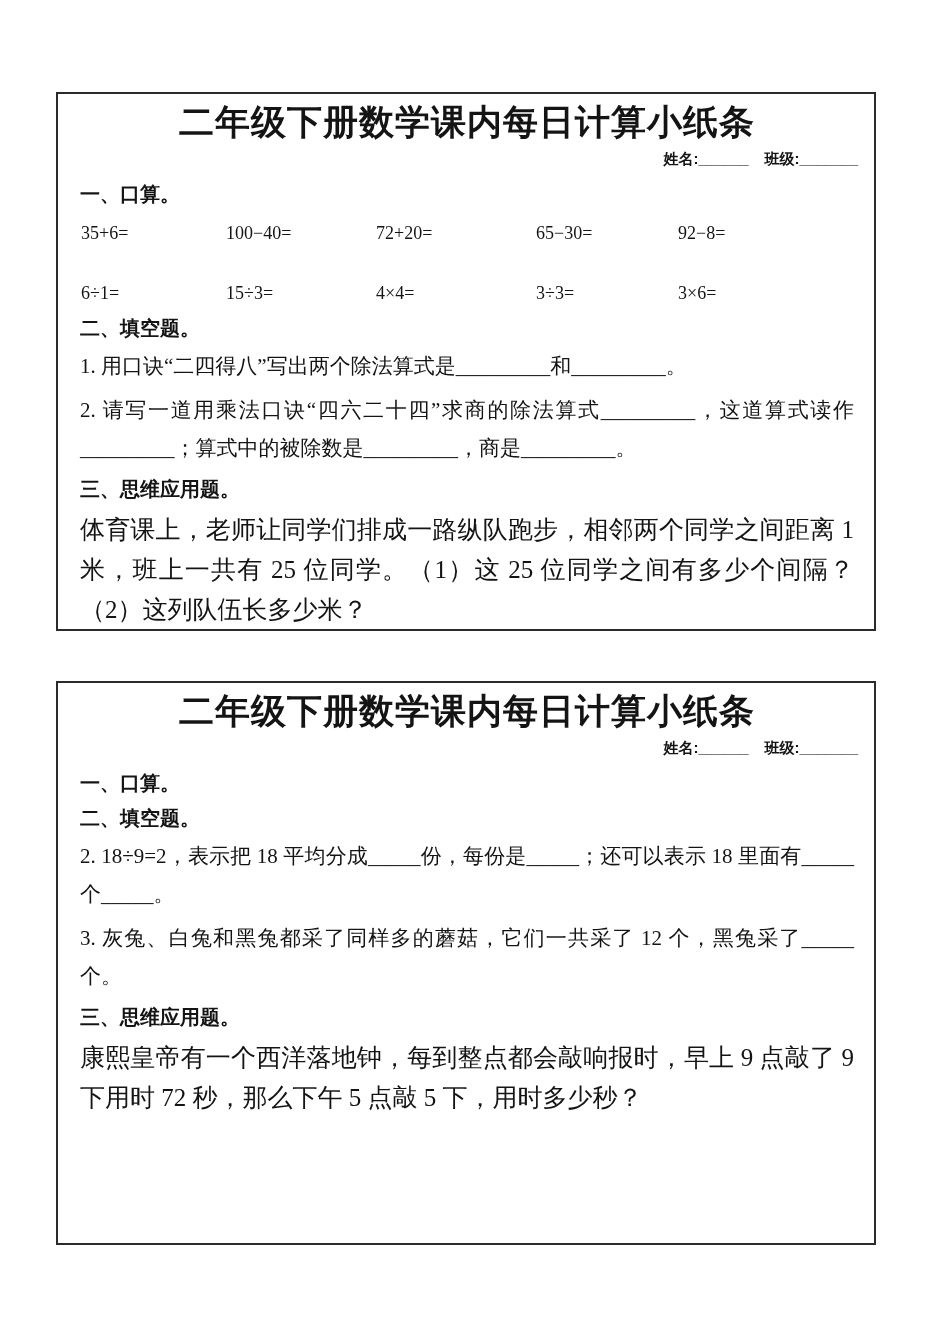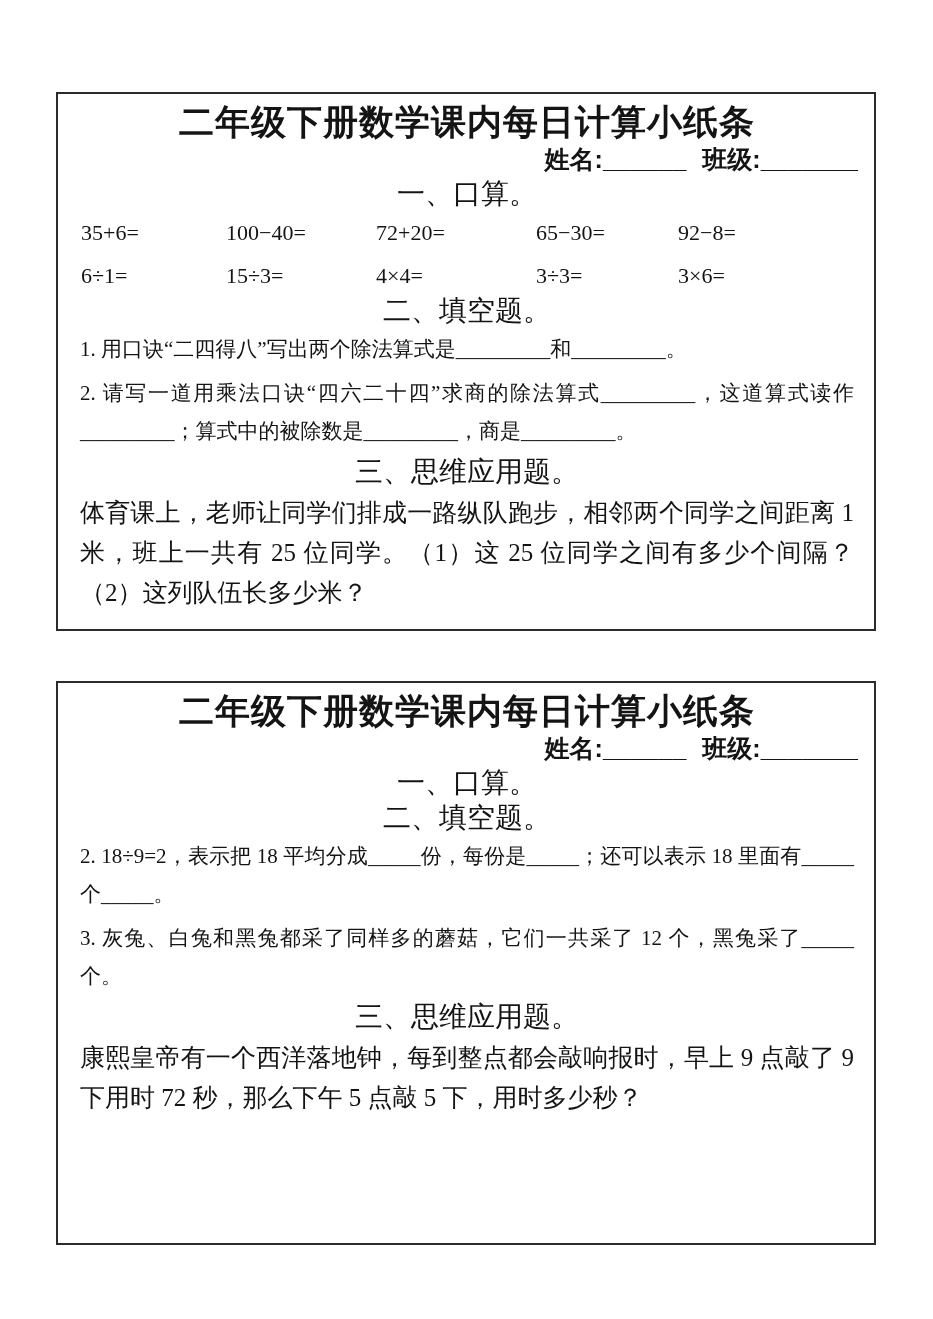--- a/index.html
+++ b/index.html
@@ -34,40 +34,39 @@
     font-size: 35px;
     line-height: 44px;
     text-align: center;
     margin: 2px 0 0 0;
     letter-spacing: 1px;
   }
   .namerow {
     text-align: right;
     font-family: "Liberation Sans", "DejaVu Sans", sans-serif;
     font-weight: 700;
-    font-size: 25px;
+    font-size: 15px;
     line-height: 26px;
     margin: 2px -4px 0 0;
     white-space: nowrap;
   }
   .namerow .spacer { display: inline-block; width: 16px; }
 
   .sechead {
     font-family: "Liberation Sans", "DejaVu Sans", sans-serif;
-    font-weight: 400;
-    font-size: 28px;
+    font-weight: 700;
+    font-size: 20px;
     line-height: 26px;
     margin: 9px 0 0 0;
-    text-align: center;
   }
   .oral-grid {
     display: grid;
     grid-template-columns: 145px 150px 160px 142px auto;
-    row-gap: 17px;
-    font-size: 22px;
+    row-gap: 34px;
+    font-size: 18px;
     line-height: 26px;
     margin: 13px 0 2px 1px;
   }
   .oral-grid .expr { white-space: nowrap; }
 
   .item {
     font-size: 21px;
     line-height: 38px;
     margin: 6px 0 0 0;
     text-align: justify;

